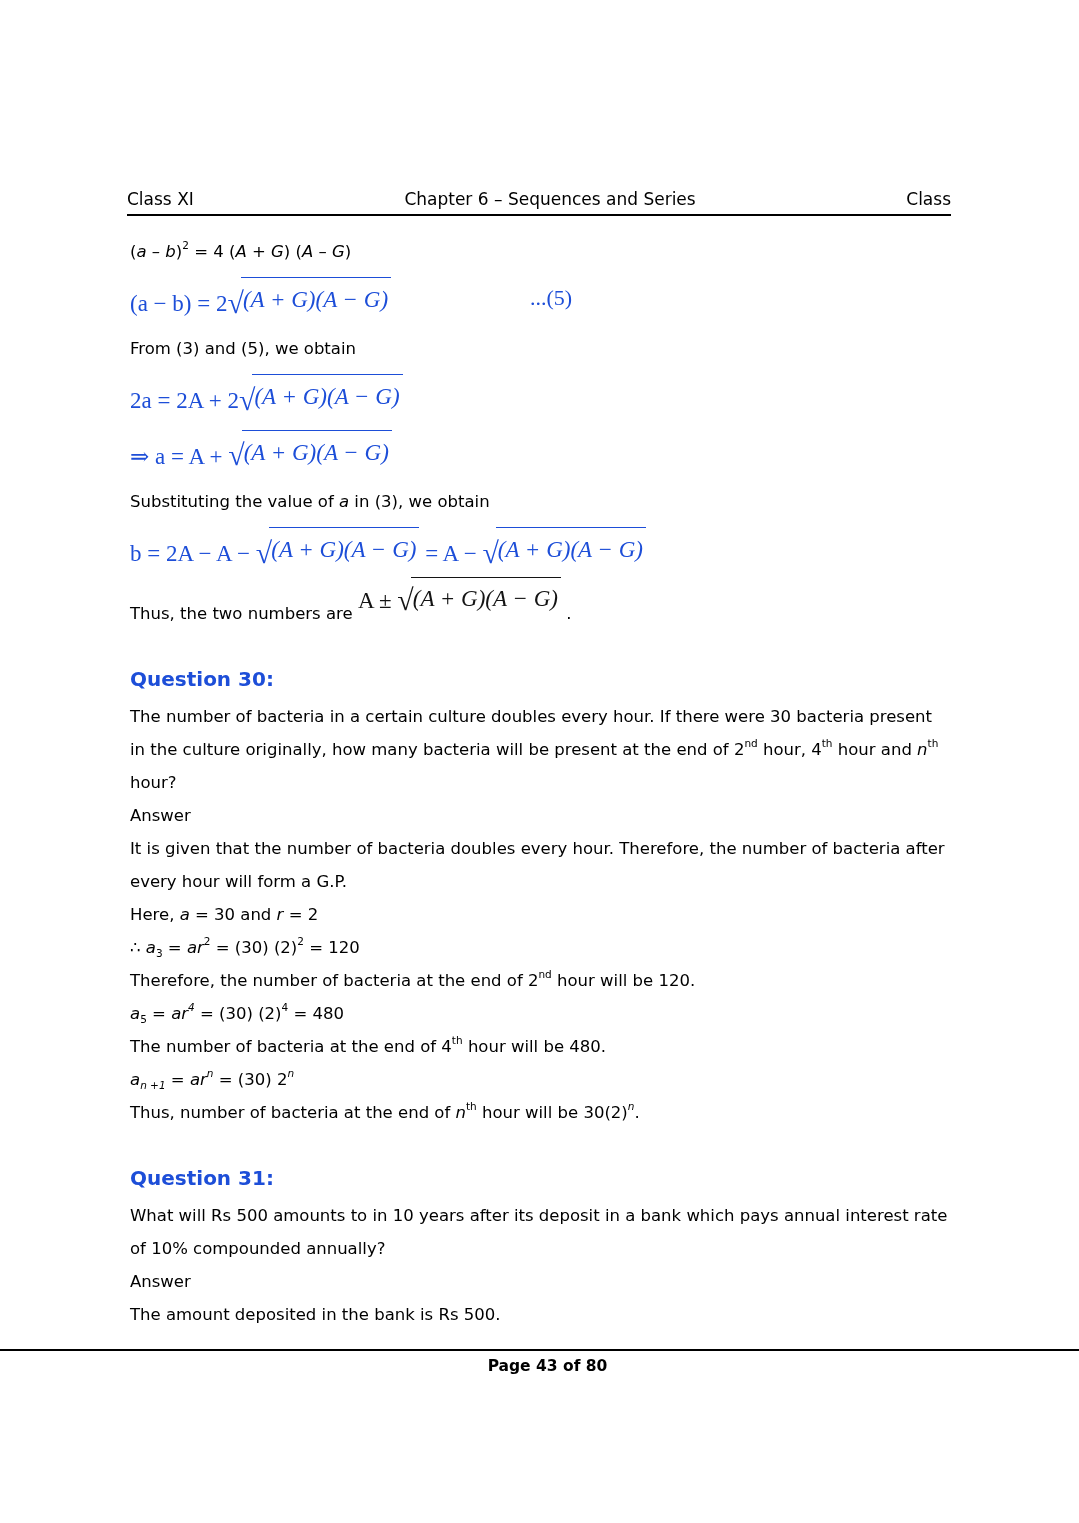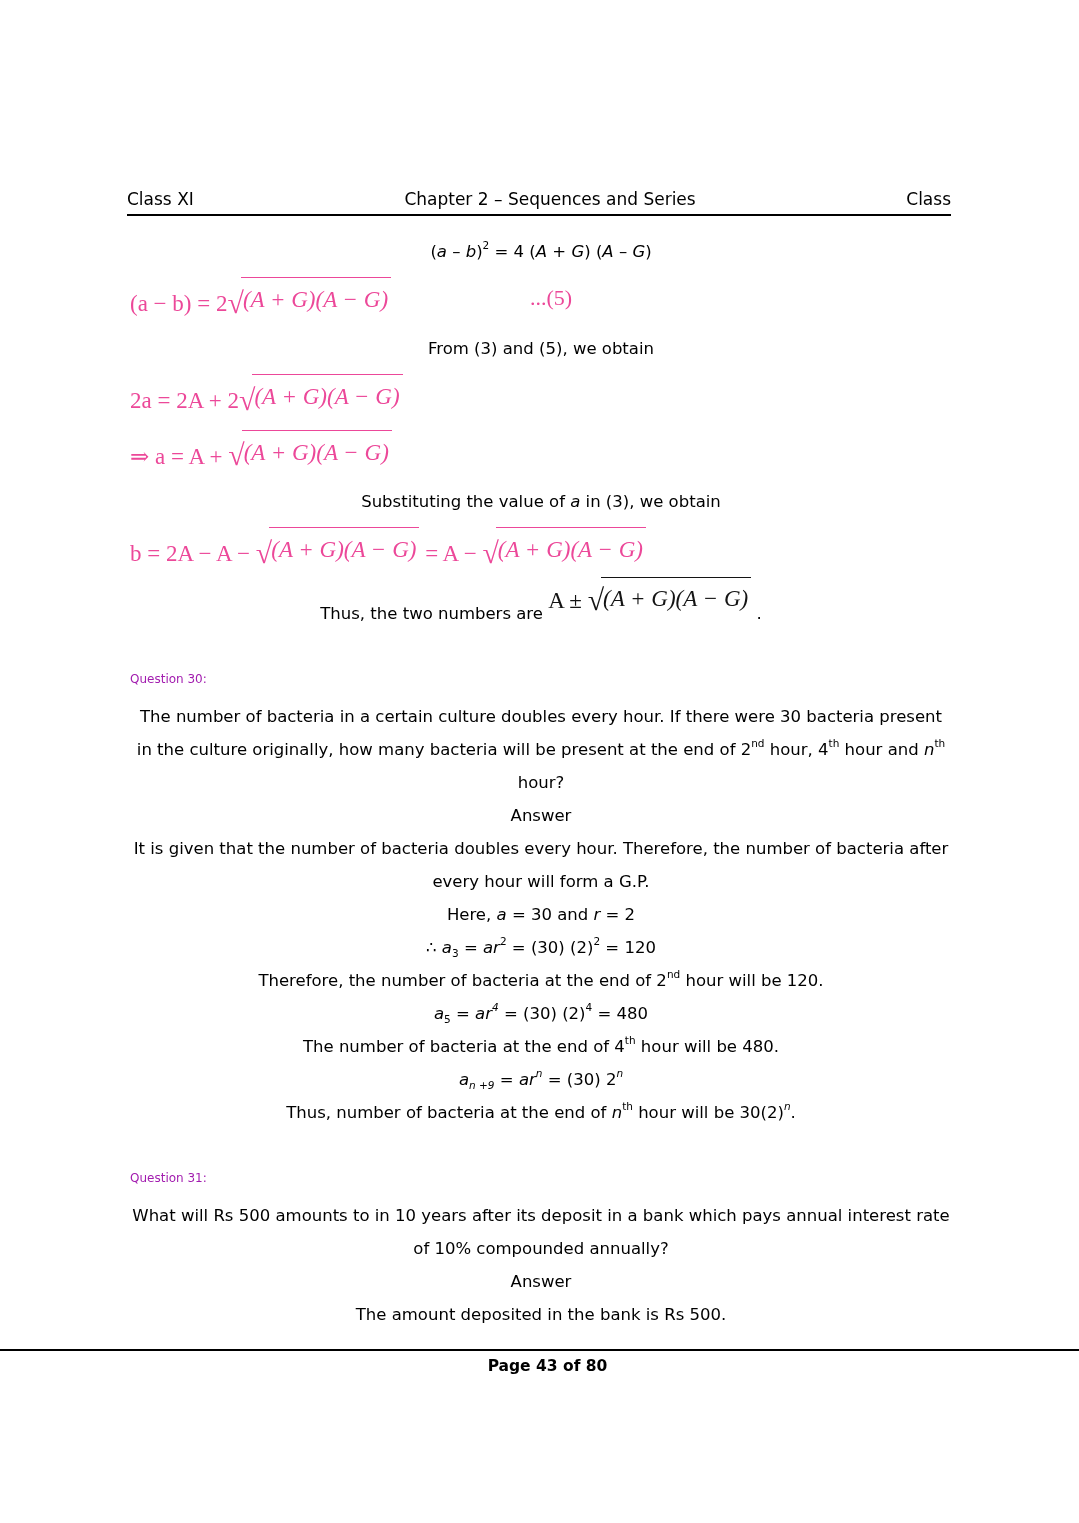--- a/index.html
+++ b/index.html
@@ -8,23 +8,23 @@
 
   
   .header{position:absolute;top:189px;left:127px;width:824px;
           display:flex;justify-content:space-between;align-items:baseline;
           font-size:17px;border-bottom:2px solid #000;padding-bottom:5px;}
 
   
   .content{position:absolute;top:235px;left:130px;width:822px;}
 
   .block{margin:0;}
-  .text{font-size:16.5px;line-height:33px;text-align:center;}
-  .heading{font-size:12px;font-weight:normal;color:#a21caf;margin:37px 0 9px 0;line-height:24px;}
-  .eq{font-family:"Liberation Serif","DejaVu Serif",serif;font-size:23px;color:#ec4899;
+  .text{font-size:16.5px;line-height:33px;}
+  .heading{font-size:20px;font-weight:bold;color:#1d4ed8;margin:37px 0 9px 0;line-height:24px;}
+  .eq{font-family:"Liberation Serif","DejaVu Serif",serif;font-size:23px;color:#1d4ed8;
       margin:9px 0 11px 0;position:relative;line-height:1.55;}
   .thus{margin-top:16px;}
 
   .it{font-style:italic;}
   sup,sub{font-size:10.5px;line-height:0;}
   sup{vertical-align:8px;} sub{vertical-align:-4px;}
 
   
   .sq{display:inline-flex;align-items:flex-end;vertical-align:-2px;}
   .sq .sign{font-size:1.3em;line-height:1.0;margin-right:-3px;}
@@ -38,21 +38,21 @@
   .footer-line{position:absolute;left:0;top:1349px;width:1079px;height:0;border-top:2px solid #000;}
   .footer-text{position:absolute;top:1357px;left:8px;width:1079px;text-align:center;
                font-weight:bold;font-size:15.5px;}
 </style>
 </head>
 <body>
 
 <div class="page">
   <div class="header">
     <span>Class XI</span>
-    <span>Chapter 2 – Sequences and Series</span>
+    <span>Chapter 6 – Sequences and Series</span>
     <span>Class</span>
   </div>
 
   <div class="content">
       <div class="block text">(<span class="it">a</span> – <span class="it">b</span>)<sup>2</sup> = 4 (<span class="it">A</span> + <span class="it">G</span>) (<span class="it">A</span> – <span class="it">G</span>)</div>
       <div class="block eq">(a − b) = 2<span class="sq">
           <span class="sign">√</span>
           <span class="rad">(A + G)(A − G)</span>
         </span><span class="eq-ref">...(5)</span></div>
       <div class="block text">From (3) and (5), we obtain</div>
@@ -78,21 +78,21 @@
           </span></span> .</div>
       <div class="block heading">Question 30:</div>
       <div class="block text">The number of bacteria in a certain culture doubles every hour. If there were 30 bacteria present in the culture originally, how many bacteria will be present at the end of 2<sup>nd</sup> hour, 4<sup>th</sup> hour and <span class="it">n</span><sup>th</sup> hour?</div>
       <div class="block text">Answer</div>
       <div class="block text">It is given that the number of bacteria doubles every hour. Therefore, the number of bacteria after every hour will form a G.P.</div>
       <div class="block text">Here, <span class="it">a</span> = 30 and <span class="it">r</span> = 2</div>
       <div class="block text">∴ <span class="it">a</span><sub>3</sub> = <span class="it">ar</span><sup>2</sup> = (30) (2)<sup>2</sup> = 120</div>
       <div class="block text">Therefore, the number of bacteria at the end of 2<sup>nd</sup> hour will be 120.</div>
       <div class="block text"><span class="it">a</span><sub>5</sub> = <span class="it">ar</span><sup class="it">4</sup> = (30) (2)<sup>4</sup> = 480</div>
       <div class="block text">The number of bacteria at the end of 4<sup>th</sup> hour will be 480.</div>
-      <div class="block text"><span class="it">a</span><sub class="it">n +9</sub> = <span class="it">ar</span><sup class="it">n</sup> = (30) 2<sup class="it">n</sup></div>
+      <div class="block text"><span class="it">a</span><sub class="it">n +1</sub> = <span class="it">ar</span><sup class="it">n</sup> = (30) 2<sup class="it">n</sup></div>
       <div class="block text">Thus, number of bacteria at the end of <span class="it">n</span><sup>th</sup> hour will be 30(2)<sup class="it">n</sup>.</div>
       <div class="block heading">Question 31:</div>
       <div class="block text">What will Rs 500 amounts to in 10 years after its deposit in a bank which pays annual interest rate of 10% compounded annually?</div>
       <div class="block text">Answer</div>
       <div class="block text">The amount deposited in the bank is Rs 500.</div>
     </div>
 
   <div class="footer-line"></div>
   <div class="footer-text">Page 43 of 80</div>
 </div>

